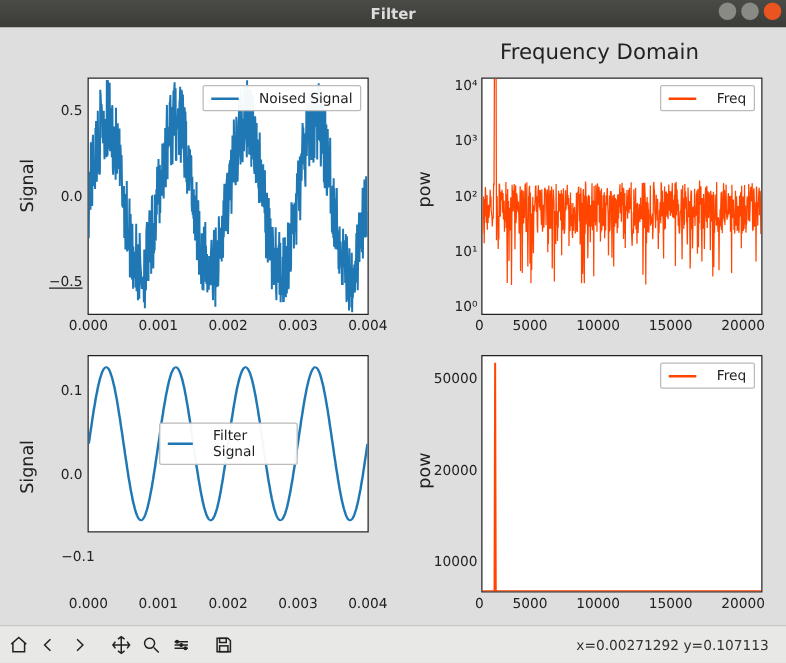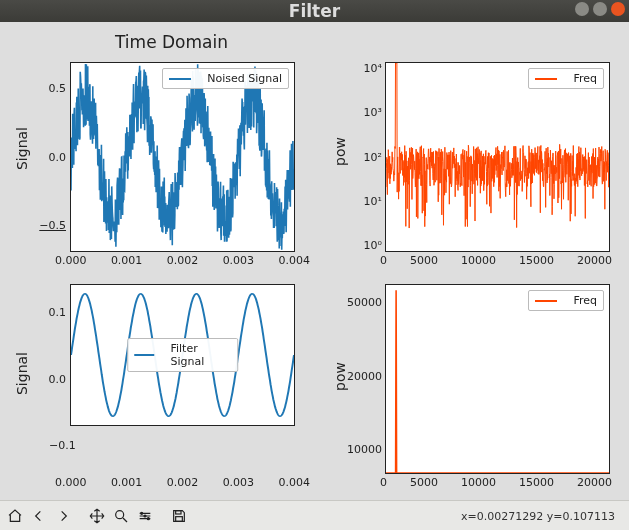--- a/index.html
+++ b/index.html
@@ -13,21 +13,21 @@
     font-size: 13px;
     color: #222;
   }
   .titlebar {
     height: 22px;
     background: linear-gradient(to bottom, #4a4a46, #3b3b37);
     display: flex;
     align-items: center;
     position: relative;
     color: #ddd;
-    font-size: 17px;
+    font-size: 12px;
     user-select: none;
   }
   .titlebar .title {
     position: absolute;
     left: 0; right: 0;
     text-align: center;
     font-weight: 600;
   }
   .winbtns {
     position: absolute;
@@ -132,21 +132,21 @@
   <span class="title">Filter</span>
   <div class="winbtns">
     <span class="winbtn min"></span>
     <span class="winbtn max"></span>
     <span class="winbtn close"></span>
   </div>
 </div>
 
 <div class="figure">
 
-  <div class="col-title" style="left:115px; top:10px;">Time Domain</div>
+  <div class="col-title" style="left:400px; top:10px;">Frequency Domain</div>
 
   <div class="ylabel" style="left:14px; top:105px;">Signal</div>
   <div class="axes" id="ax-tl" style="left:70px; top:40px; width:225px; height:190px;">
     <svg class="plot" viewBox="0 0 225 190" preserveAspectRatio="none">
       <polyline id="pl-tl" fill="none" stroke="#1f77b4" stroke-width="1.6" points="0.0,128.9 0.3,91.4 0.6,75.2 0.8,105.3 1.1,95.7 1.4,106.0 1.7,51.3 2.0,80.8 2.3,77.7 2.5,94.4 2.8,102.8 3.1,52.9 3.4,45.3 3.7,74.0 3.9,86.2 4.2,84.4 4.5,86.7 4.8,75.9 5.1,89.1 5.4,39.8 5.6,56.7 5.9,34.2 6.2,39.9 6.5,83.2 6.8,50.5 7.0,76.8 7.3,25.8 7.6,51.5 7.9,49.8 8.2,50.1 8.4,63.6 8.7,77.5 9.0,75.8 9.3,8.9 9.6,13.3 9.9,21.2 10.1,34.9 10.4,20.6 10.7,29.8 11.0,48.1 11.3,45.3 11.5,52.1 11.8,45.9 12.1,25.8 12.4,44.2 12.7,65.0 13.0,32.5 13.2,57.4 13.5,37.2 13.8,45.5 14.1,54.8 14.4,63.5 14.6,1.0 14.9,31.1 15.2,62.3 15.5,1.2 15.8,39.5 16.1,21.8 16.3,57.1 16.6,33.4 16.9,3.3 17.2,58.6 17.5,25.8 17.7,45.8 18.0,43.9 18.3,23.9 18.6,63.4 18.9,21.4 19.1,22.8 19.4,71.9 19.7,77.6 20.0,71.7 20.3,38.7 20.6,57.4 20.8,67.6 21.1,51.5 21.4,51.9 21.7,81.7 22.0,23.4 22.2,68.0 22.5,41.1 22.8,76.8 23.1,51.1 23.4,35.9 23.7,68.0 23.9,71.5 24.2,40.6 24.5,73.2 24.8,40.3 25.1,86.7 25.3,56.4 25.6,53.4 25.9,63.6 26.2,78.0 26.5,61.6 26.8,83.6 27.0,100.6 27.3,100.1 27.6,104.2 27.9,96.9 28.2,90.7 28.4,86.8 28.7,128.7 29.0,101.7 29.3,105.9 29.6,138.1 29.8,93.1 30.1,116.2 30.4,114.0 30.7,82.7 31.0,139.6 31.3,120.8 31.5,131.8 31.8,125.5 32.1,138.6 32.4,132.1 32.7,110.4 32.9,96.8 33.2,160.7 33.5,131.1 33.8,109.3 34.1,130.4 34.4,159.5 34.6,142.4 34.9,162.2 35.2,117.2 35.5,147.1 35.8,169.8 36.0,135.6 36.3,154.5 36.6,161.3 36.9,153.4 37.2,159.3 37.5,139.8 37.7,168.7 38.0,164.2 38.3,117.2 38.6,171.8 38.9,140.9 39.1,151.6 39.4,133.9 39.7,179.0 40.0,163.9 40.3,173.5 40.6,168.7 40.8,177.9 41.1,124.7 41.4,140.5 41.7,149.9 42.0,154.9 42.2,156.8 42.5,165.1 42.8,170.0 43.1,163.2 43.4,161.8 43.6,160.1 43.9,167.0 44.2,164.5 44.5,180.6 44.8,138.0 45.1,159.1 45.3,185.6 45.6,161.7 45.9,148.4 46.2,171.0 46.5,124.1 46.7,120.3 47.0,115.8 47.3,126.4 47.6,163.4 47.9,143.5 48.2,163.5 48.4,116.6 48.7,119.3 49.0,106.3 49.3,148.5 49.6,127.8 49.8,123.2 50.1,107.0 50.4,157.7 50.7,118.3 51.0,95.3 51.3,95.1 51.5,150.8 51.8,132.9 52.1,153.5 52.4,117.7 52.7,140.9 52.9,116.7 53.2,138.6 53.5,93.6 53.8,128.6 54.1,129.0 54.3,118.9 54.6,89.3 54.9,109.9 55.2,71.1 55.5,95.2 55.8,101.6 56.0,87.1 56.3,64.9 56.6,93.1 56.9,93.4 57.2,116.9 57.4,69.7 57.7,108.6 58.0,78.2 58.3,74.0 58.6,89.9 58.9,85.0 59.1,94.5 59.4,52.4 59.7,73.3 60.0,60.1 60.3,67.9 60.5,96.9 60.8,56.3 61.1,51.6 61.4,85.4 61.7,39.8 62.0,78.1 62.2,87.7 62.5,58.4 62.8,38.1 63.1,21.3 63.4,49.0 63.6,81.2 63.9,38.9 64.2,55.7 64.5,46.5 64.8,54.3 65.1,52.3 65.3,19.7 65.6,18.7 65.9,13.1 66.2,36.7 66.5,69.9 66.7,22.9 67.0,54.2 67.3,29.5 67.6,69.1 67.9,38.3 68.1,26.5 68.4,9.5 68.7,46.0 69.0,8.5 69.3,2.9 69.6,37.4 69.8,35.3 70.1,7.7 70.4,66.2 70.7,65.4 71.0,35.4 71.2,31.0 71.5,40.9 71.8,31.8 72.1,23.9 72.4,29.9 72.7,27.8 72.9,61.7 73.2,18.5 73.5,17.0 73.8,6.5 74.1,43.8 74.3,68.0 74.6,44.8 74.9,9.1 75.2,10.9 75.5,50.3 75.8,56.4 76.0,12.7 76.3,27.0 76.6,56.9 76.9,62.7 77.2,80.0 77.4,23.1 77.7,45.0 78.0,26.5 78.3,40.1 78.6,34.3 78.8,83.6 79.1,62.9 79.4,92.9 79.7,78.3 80.0,83.1 80.3,72.7 80.5,53.9 80.8,56.3 81.1,90.6 81.4,79.8 81.7,57.1 81.9,70.2 82.2,80.9 82.5,61.9 82.8,63.1 83.1,101.8 83.4,107.4 83.6,79.2 83.9,110.0 84.2,101.9 84.5,113.2 84.8,89.3 85.0,125.4 85.3,94.4 85.6,112.2 85.9,130.7 86.2,104.8 86.5,116.6 86.7,118.2 87.0,83.4 87.3,146.6 87.6,143.7 87.9,134.2 88.1,106.7 88.4,98.2 88.7,121.7 89.0,158.5 89.3,107.0 89.5,136.3 89.8,155.1 90.1,154.8 90.4,140.7 90.7,165.9 91.0,151.4 91.2,124.9 91.5,159.2 91.8,170.5 92.1,127.7 92.4,124.9 92.6,171.2 92.9,119.7 93.2,142.6 93.5,146.5 93.8,129.8 94.1,115.8 94.3,164.1 94.6,135.0 94.9,165.8 95.2,150.1 95.5,141.6 95.7,172.7 96.0,160.5 96.3,148.6 96.6,147.9 96.9,170.6 97.2,143.3 97.4,165.9 97.7,156.8 98.0,155.6 98.3,167.0 98.6,141.1 98.8,137.2 99.1,130.3 99.4,160.0 99.7,160.0 100.0,167.6 100.3,179.0 100.5,158.5 100.8,136.8 101.1,122.3 101.4,130.6 101.7,143.5 101.9,150.3 102.2,184.3 102.5,120.2 102.8,145.6 103.1,168.6 103.3,130.6 103.6,155.4 103.9,148.6 104.2,167.7 104.5,167.0 104.8,153.8 105.0,111.2 105.3,121.8 105.6,124.5 105.9,120.6 106.2,145.6 106.4,135.8 106.7,126.8 107.0,120.4 107.3,147.7 107.6,110.7 107.9,114.3 108.1,144.7 108.4,143.7 108.7,98.5 109.0,128.1 109.3,92.9 109.5,85.0 109.8,86.8 110.1,120.6 110.4,120.8 110.7,123.3 111.0,101.4 111.2,84.9 111.5,80.8 111.8,76.1 112.1,106.8 112.4,125.5 112.6,114.2 112.9,103.8 113.2,78.0 113.5,68.5 113.8,78.0 114.0,66.0 114.3,98.3 114.6,72.6 114.9,57.4 115.2,109.1 115.5,82.5 115.7,82.9 116.0,45.8 116.3,63.9 116.6,83.8 116.9,78.5 117.1,33.0 117.4,47.3 117.7,68.3 118.0,61.5 118.3,83.7 118.6,86.1 118.8,75.6 119.1,30.8 119.4,35.3 119.7,63.8 120.0,83.1 120.2,81.5 120.5,66.5 120.8,62.0 121.1,37.6 121.4,16.1 121.7,48.7 121.9,45.4 122.2,22.0 122.5,69.3 122.8,8.1 123.1,56.7 123.3,13.6 123.6,32.8 123.9,57.0 124.2,67.5 124.5,33.4 124.7,33.6 125.0,35.2 125.3,58.6 125.6,8.4 125.9,6.5 126.2,16.7 126.4,14.0 126.7,32.6 127.0,48.3 127.3,53.1 127.6,63.5 127.8,1.2 128.1,55.2 128.4,6.8 128.7,10.0 129.0,31.8 129.3,14.8 129.5,61.2 129.8,23.5 130.1,54.1 130.4,9.1 130.7,61.7 130.9,8.7 131.2,71.1 131.5,12.4 131.8,17.2 132.1,24.7 132.4,27.6 132.6,15.4 132.9,65.3 133.2,57.4 133.5,73.5 133.8,77.0 134.0,56.4 134.3,30.3 134.6,39.1 134.9,84.2 135.2,80.9 135.5,35.8 135.7,80.6 136.0,73.4 136.3,49.1 136.6,80.8 136.9,88.4 137.1,71.4 137.4,100.4 137.7,88.8 138.0,43.4 138.3,81.2 138.5,100.0 138.8,74.0 139.1,65.4 139.4,84.8 139.7,76.0 140.0,103.3 140.2,83.6 140.5,100.4 140.8,69.2 141.1,91.2 141.4,104.0 141.6,80.6 141.9,108.8 142.2,73.9 142.5,124.4 142.8,95.3 143.1,145.2 143.3,92.6 143.6,132.2 143.9,92.1 144.2,129.8 144.5,148.6 144.7,129.6 145.0,106.6 145.3,96.4 145.6,139.5 145.9,104.6 146.2,147.0 146.4,128.6 146.7,112.7 147.0,140.2 147.3,119.7 147.6,131.1 147.8,170.2 148.1,130.5 148.4,119.9 148.7,127.3 149.0,163.2 149.2,136.7 149.5,166.7 149.8,137.3 150.1,150.3 150.4,147.5 150.7,135.9 150.9,120.0 151.2,171.8 151.5,179.0 151.8,137.7 152.1,136.9 152.3,159.6 152.6,164.9 152.9,156.3 153.2,134.6 153.5,139.0 153.8,123.9 154.0,174.6 154.3,147.9 154.6,132.6 154.9,180.7 155.2,163.4 155.4,166.7 155.7,170.6 156.0,159.8 156.3,174.9 156.6,143.9 156.9,180.6 157.1,128.6 157.4,180.5 157.7,153.4 158.0,138.0 158.3,128.2 158.5,172.9 158.8,155.9 159.1,176.7 159.4,135.3 159.7,170.4 159.9,173.6 160.2,160.1 160.5,161.4 160.8,116.2 161.1,170.1 161.4,168.5 161.6,145.2 161.9,150.1 162.2,116.8 162.5,140.8 162.8,123.6 163.0,156.0 163.3,151.7 163.6,99.9 163.9,102.2 164.2,101.4 164.5,125.5 164.7,112.7 165.0,124.7 165.3,102.1 165.6,137.3 165.9,117.6 166.1,100.3 166.4,104.2 166.7,123.5 167.0,113.3 167.3,92.5 167.6,134.2 167.8,100.5 168.1,76.5 168.4,84.7 168.7,93.2 169.0,66.1 169.2,75.4 169.5,93.8 169.8,107.0 170.1,79.6 170.4,62.9 170.7,114.4 170.9,96.4 171.2,72.2 171.5,60.4 171.8,82.4 172.1,61.3 172.3,52.5 172.6,35.8 172.9,41.5 173.2,39.4 173.5,69.2 173.7,44.4 174.0,73.5 174.3,44.6 174.6,80.3 174.9,87.3 175.2,43.4 175.4,57.7 175.7,18.3 176.0,62.4 176.3,40.4 176.6,24.7 176.8,42.8 177.1,22.6 177.4,27.9 177.7,41.3 178.0,70.7 178.3,11.1 178.5,43.0 178.8,32.4 179.1,24.0 179.4,42.7 179.7,65.7 179.9,55.2 180.2,9.4 180.5,11.5 180.8,24.7 181.1,59.5 181.4,67.8 181.6,51.6 181.9,17.6 182.2,64.1 182.5,21.3 182.8,20.3 183.0,34.2 183.3,32.2 183.6,18.9 183.9,39.0 184.2,26.4 184.4,65.2 184.7,15.8 185.0,5.8 185.3,30.7 185.6,3.6 185.9,23.2 186.1,49.6 186.4,7.5 186.7,50.8 187.0,9.4 187.3,71.0 187.5,63.9 187.8,41.5 188.1,25.0 188.4,17.6 188.7,33.9 189.0,60.7 189.2,17.4 189.5,42.6 189.8,83.7 190.1,79.7 190.4,86.5 190.6,88.5 190.9,25.1 191.2,76.0 191.5,42.0 191.8,36.9 192.1,94.4 192.3,93.9 192.6,83.9 192.9,40.7 193.2,63.2 193.5,88.0 193.7,80.8 194.0,54.7 194.3,70.0 194.6,60.6 194.9,47.7 195.2,108.9 195.4,86.8 195.7,99.3 196.0,99.9 196.3,123.8 196.6,120.5 196.8,125.5 197.1,86.4 197.4,128.8 197.7,80.5 198.0,135.9 198.2,88.5 198.5,103.8 198.8,118.2 199.1,137.4 199.4,97.1 199.7,125.2 199.9,138.0 200.2,88.3 200.5,121.3 200.8,122.7 201.1,136.4 201.3,124.1 201.6,154.1 201.9,149.5 202.2,157.6 202.5,119.4 202.8,147.2 203.0,138.9 203.3,131.7 203.6,140.7 203.9,151.3 204.2,154.7 204.4,166.7 204.7,145.5 205.0,166.8 205.3,121.3 205.6,149.7 205.9,138.4 206.1,152.1 206.4,130.5 206.7,146.5 207.0,165.1 207.3,157.3 207.5,125.5 207.8,161.5 208.1,180.6 208.4,127.4 208.7,143.9 208.9,146.2 209.2,155.7 209.5,179.0 209.8,143.9 210.1,187.4 210.4,137.0 210.6,152.0 210.9,165.3 211.2,176.2 211.5,168.9 211.8,151.4 212.0,184.9 212.3,140.7 212.6,188.8 212.9,169.1 213.2,177.0 213.5,154.2 213.7,152.9 214.0,163.8 214.3,150.1 214.6,172.8 214.9,171.0 215.1,147.2 215.4,150.4 215.7,149.2 216.0,124.9 216.3,164.7 216.6,117.9 216.8,154.5 217.1,171.0 217.4,148.9 217.7,139.3 218.0,117.3 218.2,108.2 218.5,148.1 218.8,123.3 219.1,137.2 219.4,110.1 219.6,108.2 219.9,114.0 220.2,131.3 220.5,140.2 220.8,111.9 221.1,88.1 221.3,145.4 221.6,96.2 221.9,128.3 222.2,123.8 222.5,81.5 222.7,108.4 223.0,128.3 223.3,92.8 223.6,96.5 223.9,78.8 224.2,111.5 224.4,121.0 224.7,128.0 225.0,107.3 "></polyline>
     </svg>
     <div class="legend" style="right:5px; top:5px;">
       <span class="swatch" style="border-color:#1f77b4"></span>
       <span>Noised Signal</span>
     </div>

